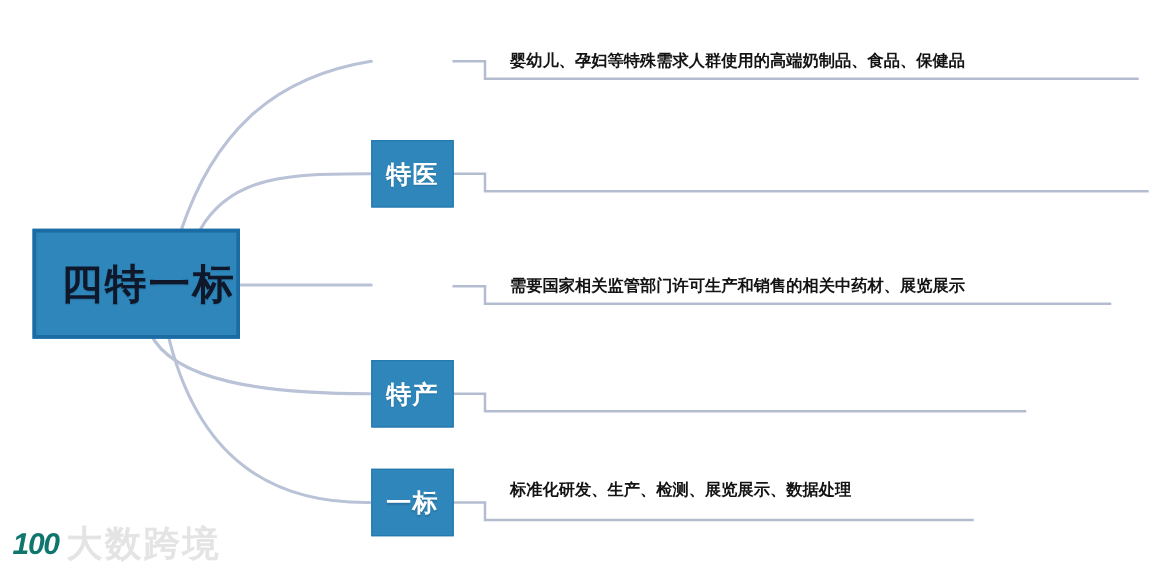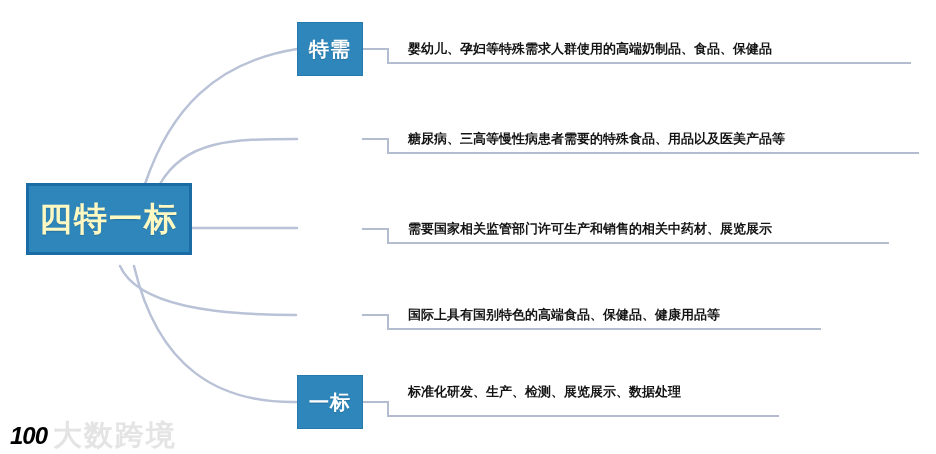--- a/index.html
+++ b/index.html
@@ -2,44 +2,44 @@
 <html><head>
 <meta charset="utf-8">
 <style>
   html,body{margin:0;padding:0;background:#ffffff;}
   body{font-family:"Liberation Sans","DejaVu Sans",sans-serif;}
   .canvas{
     position:relative;width:936px;height:454px;background:#ffffff;overflow:hidden;
   }
   svg.wires{position:absolute;left:0;top:0;width:936px;height:454px;}
   .root-node{
-    position:absolute;left:26px;top:183px;width:166px;height:72px;
+    position:absolute;left:26px;top:183px;width:166px;height:88px;
     background:#2e86ba;border:3px solid #1b6ba5;box-sizing:border-box;
-    display:flex;align-items:center;justify-content:center;
-    color:#fef9c3;font-size:33px;font-weight:bold;letter-spacing:2px;
+    display:flex;align-items:center;justify-content:flex-end;
+    color:#0f172a;font-size:33px;font-weight:bold;letter-spacing:2px;
     text-shadow:0 1px 1px rgba(0,0,0,.15);
   }
   .branch-node{
     position:absolute;left:297px;width:66px;height:54px;
     background:#2e86ba;border:1px solid #2579ad;box-sizing:border-box;
     display:flex;align-items:center;justify-content:center;
     color:#ffffff;font-size:20px;font-weight:bold;letter-spacing:1px;
     text-shadow:0 1px 1px rgba(0,0,0,.15);
   }
   .branch-desc{
     position:absolute;left:408px;height:22px;line-height:22px;
     color:#141414;font-size:13px;font-weight:bold;white-space:nowrap;
   }
   .watermark{
     position:absolute;left:10px;top:416px;display:flex;align-items:center;
     color:#e2e2e2;user-select:none;
   }
   .wm-logo{
     font-size:24px;font-weight:bold;font-style:italic;letter-spacing:-1px;
-    color:#000000;margin-right:6px;
+    color:#0f766e;margin-right:6px;
   }
   .wm-text{font-size:29px;font-weight:bold;color:#e4e4e4;letter-spacing:2px;}
 </style>
 </head>
 <body>
 
 <div class="canvas">
 
   <svg class="wires" viewBox="0 0 936 454">
     <g fill="none" stroke="#b9c2d6" stroke-width="2.5" stroke-linecap="round">
@@ -55,31 +55,32 @@
       <path d="M 363 229 h 25 v 14 H 888"></path>
       <path d="M 363 315 h 25 v 14 H 820"></path>
       <path d="M 363 402 h 25 v 14 H 778"></path>
     </g>
   </svg>
 
   <div class="root-node">
     <span>四特一标</span>
   </div>
 
-  <div class="branch-node" style="top:22px">
-    <span>特需</span>
+  <div class="branch-node" style="top:112px">
+    <span>特医</span>
+  </div>
+  <div class="branch-node" style="top:288px">
+    <span>特产</span>
   </div>
   <div class="branch-node" style="top:375px">
     <span>一标</span>
   </div>
 
   <div class="branch-desc" style="top:38px">婴幼儿、孕妇等特殊需求人群使用的高端奶制品、食品、保健品</div>
-  <div class="branch-desc" style="top:128px">糖尿病、三高等慢性病患者需要的特殊食品、用品以及医美产品等</div>
   <div class="branch-desc" style="top:218px">需要国家相关监管部门许可生产和销售的相关中药材、展览展示</div>
-  <div class="branch-desc" style="top:304px">国际上具有国别特色的高端食品、保健品、健康用品等</div>
   <div class="branch-desc" style="top:381px">标准化研发、生产、检测、展览展示、数据处理</div>
 
   <div class="watermark">
     <span class="wm-logo">100</span>
     <span class="wm-text">大数跨境</span>
   </div>
 
 </div>
 
 </body></html>

